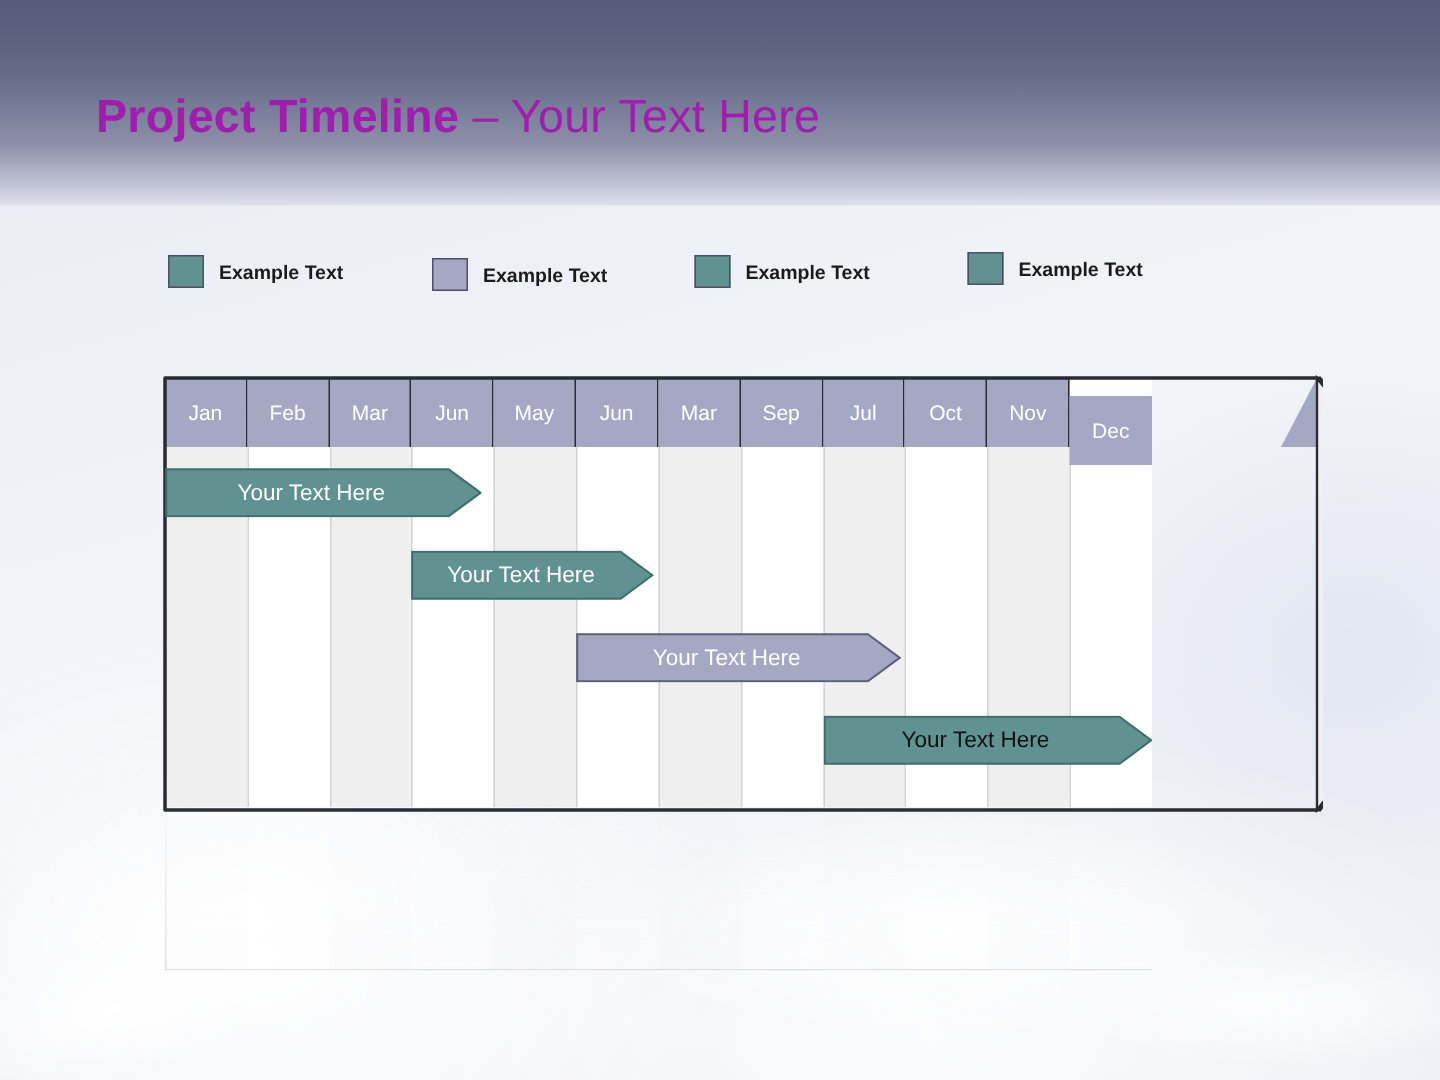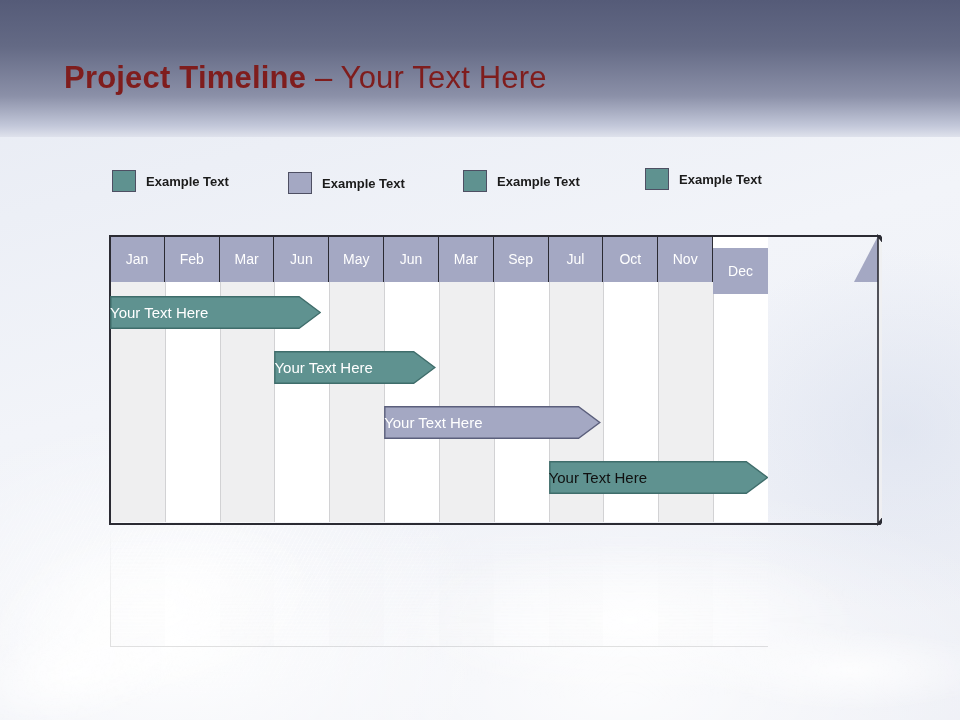--- a/index.html
+++ b/index.html
@@ -43,35 +43,35 @@
     opacity:.8;
   }
 
   
   #header-band{
     position:absolute;left:0;top:0;width:960px;height:137px;
     background:linear-gradient(180deg,#555b78 0%,#646a85 34%,#8b90a8 70%,#c3c8da 92%,#dfe2ec 100%);
   }
   #title{
     position:absolute;left:64px;top:60px;
-    font-size:31px;color:#7f1d1d;white-space:nowrap;letter-spacing:.2px;
+    font-size:31px;color:#a21caf;white-space:nowrap;letter-spacing:.2px;
   }
   #title .strong{font-weight:bold;}
   #title .light{font-weight:normal;}
 
   
   #legend{position:absolute;left:0;top:0;width:960px;height:0;}
   .legend-item{position:absolute;display:flex;align-items:center;white-space:nowrap;}
   .legend-swatch{
     width:22px;height:20px;border:1px solid #4e4f63;margin-right:10px;flex:0 0 auto;
   }
   .legend-label{font-size:13px;font-weight:bold;color:#1b1b1b;}
 
   
-  #chart{position:absolute;left:110px;top:236px;width:770px;height:288px;}
+  #chart{position:absolute;left:110px;top:252px;width:770px;height:288px;}
 
   #grid{position:absolute;left:0;top:0;width:658px;height:286px;}
   .col{position:absolute;top:0;width:54.83px;height:286px;}
   .col.gray{background:#efeff0;}
   .col.white{background:#ffffff;}
   .col .colrule{position:absolute;left:0;top:23px;width:1px;height:263px;background:#d2d2d4;}
   .col:first-child .colrule{display:none;}
 
   .month{
     position:absolute;top:0;width:54.83px;height:46px;
@@ -84,21 +84,21 @@
 
   
   #frame{position:absolute;left:-2px;top:-2px;width:774px;height:292px;pointer-events:none;}
 
   
   .bar{
     position:absolute;height:33px;display:flex;align-items:center;
   }
   .bar svg{position:absolute;left:0;top:0;}
   .bar .bar-label{
-    position:relative;z-index:2;font-size:15px;width:100%;text-align:left;
+    position:relative;z-index:2;font-size:15px;width:100%;text-align:center;
     padding-right:16px;box-sizing:border-box;white-space:nowrap;
   }
   .bar.light .bar-label{color:#ffffff;}
   .bar.dark .bar-label{color:#101010;}
 
   
   #reflection{
     position:absolute;left:110px;top:527px;width:770px;height:120px;
     transform:scaleY(-1);opacity:.13;
     -webkit-mask-image:linear-gradient(to top, transparent 0%, #000 100%);

